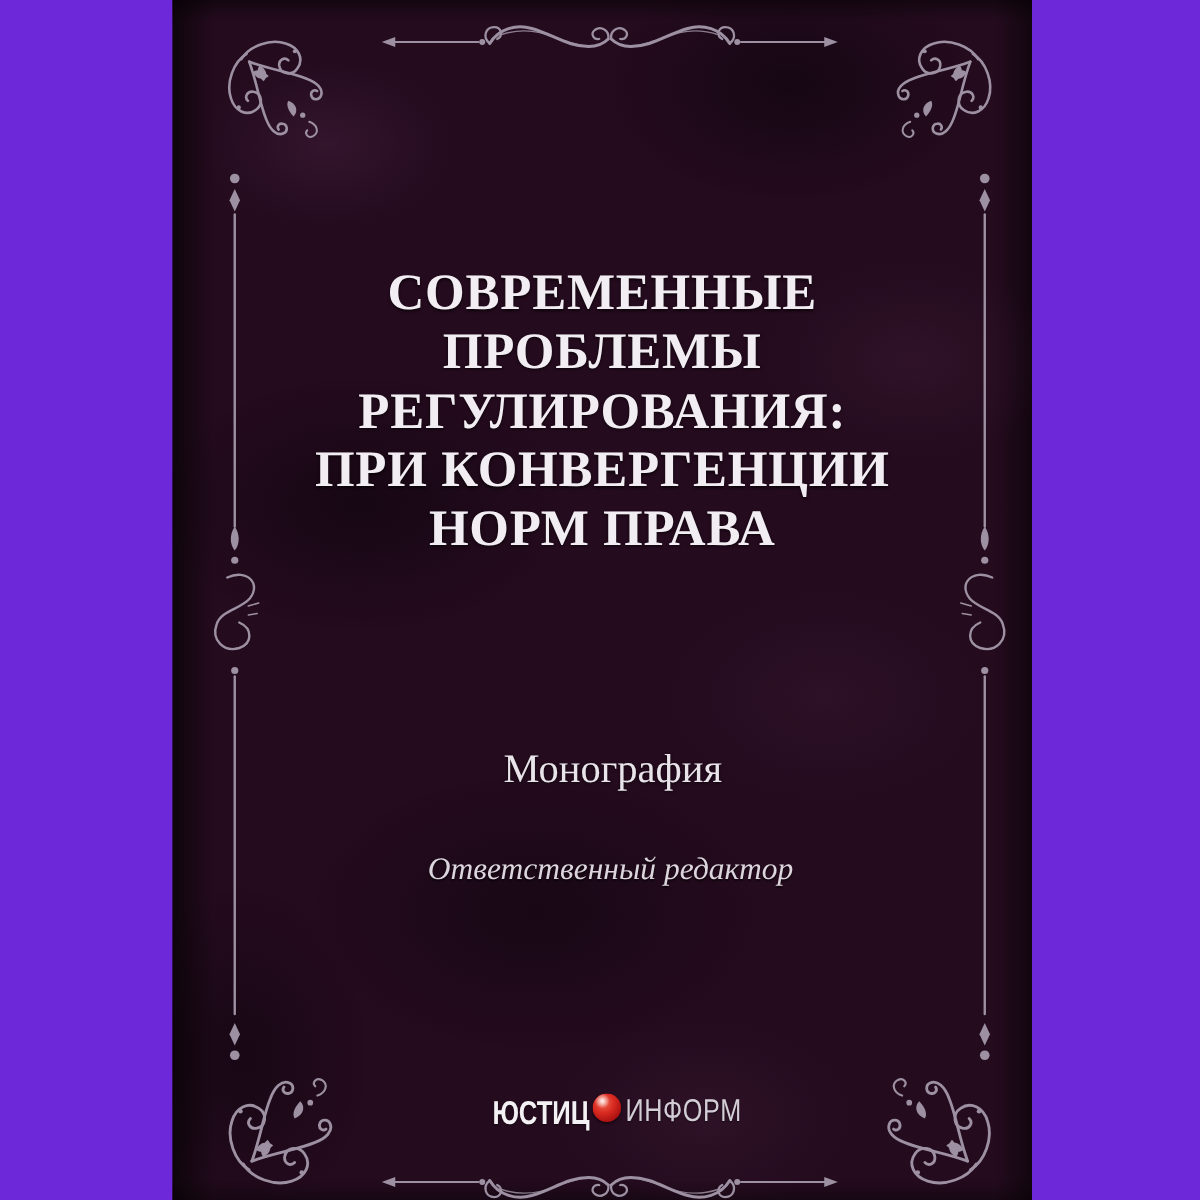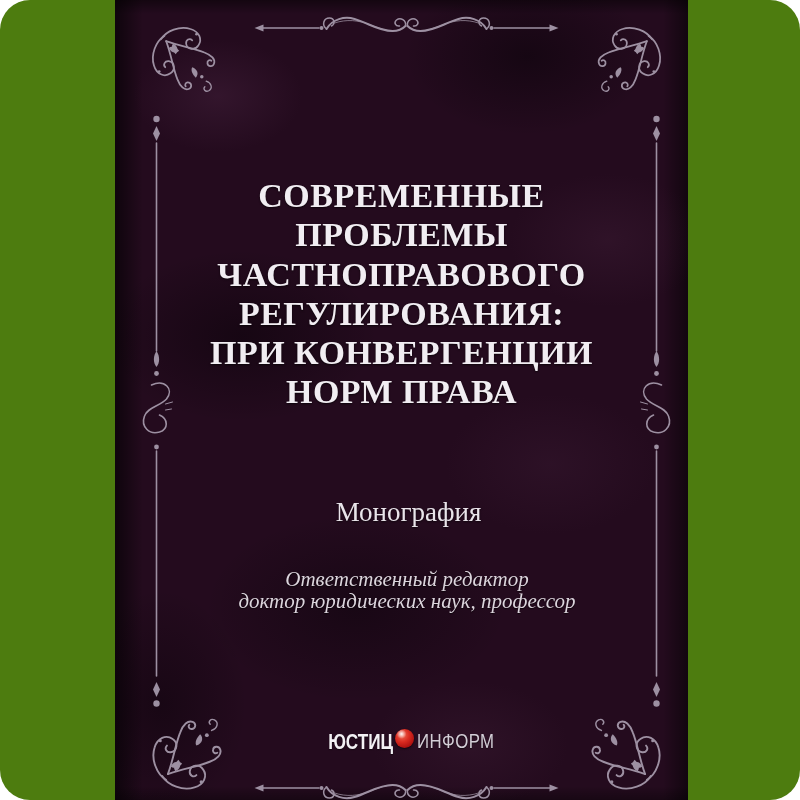--- a/index.html
+++ b/index.html
@@ -1,20 +1,20 @@
 <!DOCTYPE html>
 <html><head>
 <meta charset="utf-8">
 <style>
   html,body{margin:0;padding:0;}
   body{
     width:800px;height:800px;background:#ffffff;overflow:hidden;
     font-family:"Liberation Serif",serif;position:relative;
   }
-  .stage{position:absolute;inset:0;background:#4d7c0f;border-radius:30px;}
+  .stage{position:absolute;inset:0;background:#6d28d9;}
   .book{
     position:absolute;left:115px;top:0;width:573px;height:800px;
     background-color:#240b1e;
     background-image:
       radial-gradient(ellipse 120px 80px at 18% 12%, rgba(82,42,74,.33), transparent 70%),
       radial-gradient(ellipse 170px 110px at 72% 7%, rgba(8,2,8,.5), transparent 72%),
       radial-gradient(ellipse 140px 95px at 86% 30%, rgba(76,38,66,.28), transparent 70%),
       radial-gradient(ellipse 190px 120px at 22% 42%, rgba(6,1,6,.45), transparent 72%),
       radial-gradient(ellipse 150px 100px at 76% 58%, rgba(70,34,62,.26), transparent 70%),
       radial-gradient(ellipse 210px 130px at 42% 76%, rgba(8,2,8,.42), transparent 72%),
@@ -146,31 +146,29 @@
         <use href="#rail" transform="translate(41.5,0)"></use>
       </g>
       <g>
         <use href="#rail" transform="translate(541.5,0) scale(-1,1)"></use>
       </g>
     </svg>
 
     <div class="txt title-block">
       <div class="title-line">СОВРЕМЕННЫЕ</div>
       <div class="title-line">ПРОБЛЕМЫ</div>
-      <div class="title-line">ЧАСТНОПРАВОВОГО</div>
       <div class="title-line">РЕГУЛИРОВАНИЯ:</div>
       <div class="title-line">ПРИ КОНВЕРГЕНЦИИ</div>
       <div class="title-line">НОРМ ПРАВА</div>
     </div>
 
     <div class="txt subtitle">Монография</div>
 
     <div class="txt editor-block">
       <div class="editor-line">Ответственный редактор</div>
-      <div class="editor-line">доктор юридических наук, профессор</div>
     </div>
 
     <div class="publisher">
       <span class="pub-bold">ЮСТИЦ</span>
       <span class="pub-sphere"></span>
       <span class="pub-light">ИНФОРМ</span>
     </div>
 
   </div>
 </div>

